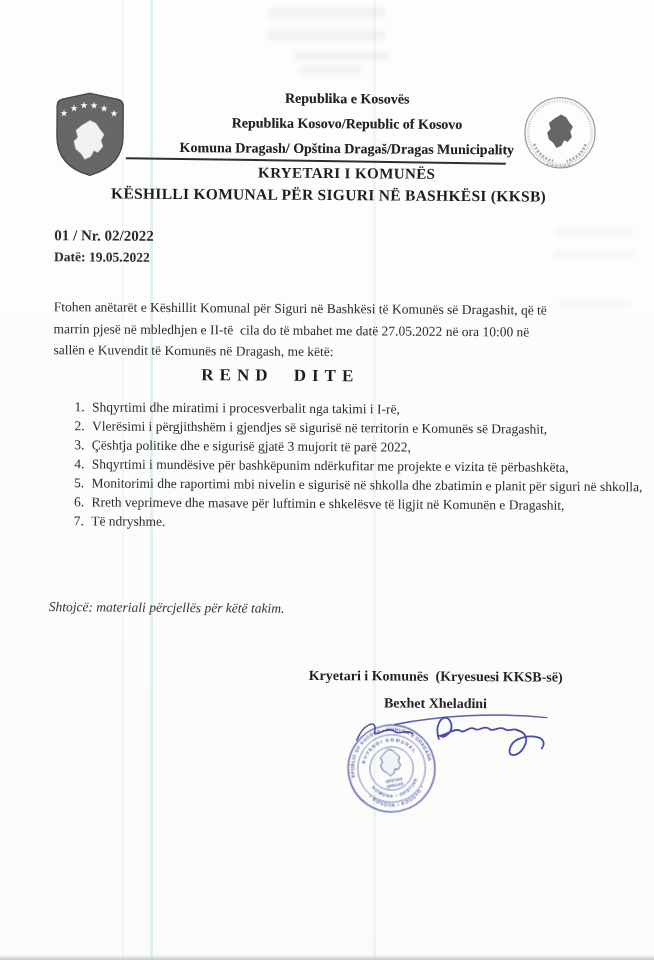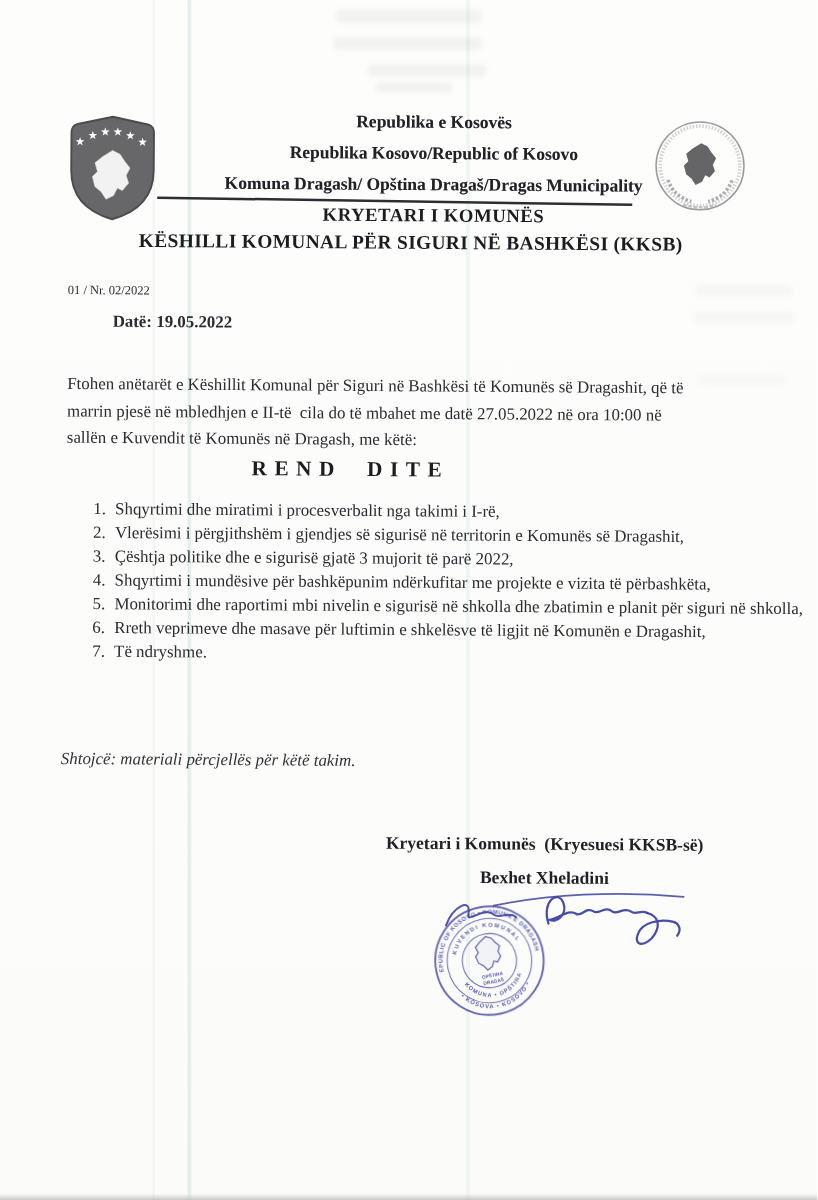--- a/index.html
+++ b/index.html
@@ -19,22 +19,22 @@
   .bottom-edge{position:absolute;left:0;right:0;bottom:0;height:5px;background:linear-gradient(180deg,rgba(200,200,198,0),#c7c7c5);}
   
   .coat{position:absolute;left:52px;top:92px;width:72px;height:88px;opacity:.92;}
   .seal{position:absolute;left:520px;top:93px;width:76px;height:76px;opacity:.85;}
   .hdr-center{position:absolute;left:130px;top:86px;width:430px;text-align:center;}
   .hdr-center div{font-weight:bold;font-size:14px;line-height:25px;color:#222226;text-shadow:0 0 .5px rgba(40,40,45,.35);}
   .rule{position:absolute;left:124px;top:160px;width:380px;height:2px;background:#2e2e32;transform:rotate(0.45deg);}
   .office1{position:absolute;left:130px;top:165px;width:430px;text-align:center;font-weight:bold;font-size:15px;letter-spacing:.4px;color:#1d1d21;}
   .office2{position:absolute;left:20px;top:186px;width:614px;text-align:center;font-weight:bold;font-size:15.5px;letter-spacing:.3px;color:#1d1d21;}
   
-  .ref-num{position:absolute;left:53px;top:229px;font-weight:normal;font-size:10px;}
-  .ref-date{position:absolute;left:53px;top:251px;font-weight:bold;font-size:13.5px;margin-left:36px;}
+  .ref-num{position:absolute;left:53px;top:229px;font-weight:bold;font-size:15px;}
+  .ref-date{position:absolute;left:53px;top:251px;font-weight:bold;font-size:13.5px;}
   
   .intro{position:absolute;left:53px;top:298px;width:560px;font-size:13.5px;}
   .intro div{line-height:21.5px;white-space:pre;}
   
   .agenda-title{position:absolute;left:45px;top:366px;width:470px;text-align:center;font-weight:bold;font-size:17px;letter-spacing:6px;word-spacing:10px;color:#1d1d21;}
   ol.agenda{position:absolute;left:52px;top:400px;width:560px;margin:0;padding-left:36px;font-size:13.5px;}
   ol.agenda li{line-height:17px;margin-bottom:2px;padding-left:4px;}
   
   .note{position:absolute;left:50px;top:601px;font-size:13.5px;font-style:italic;color:#333338;}
   

